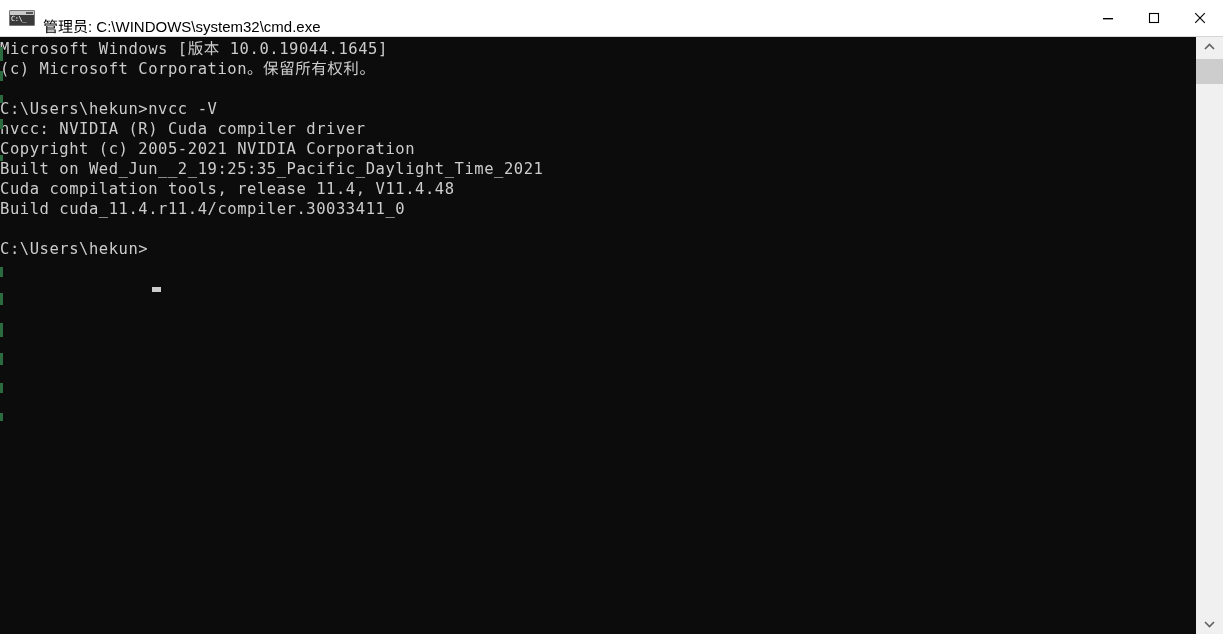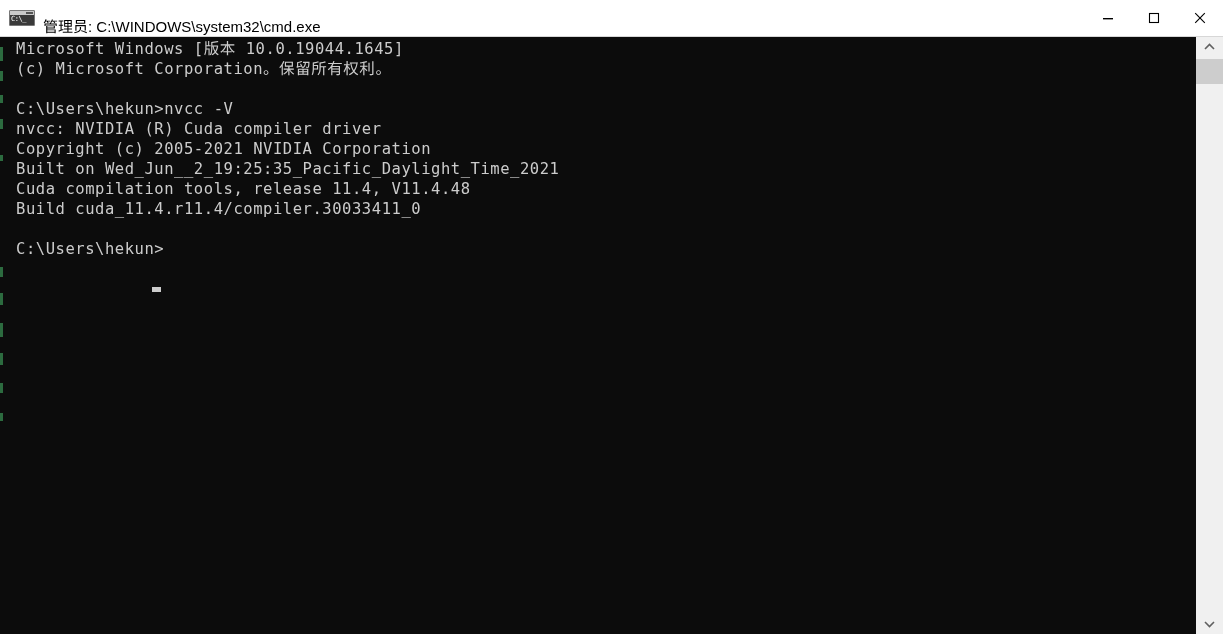--- a/index.html
+++ b/index.html
@@ -112,21 +112,21 @@
     left: 0;
     top: 37px;
     width: 1196px;
     height: 597px;
     background: #0c0c0c;
     overflow: hidden;
   }
 
   .term-text {
     position: absolute;
-    left: 16px;
+    left: 0;
     top: 2px;
     margin: 0;
     padding: 0;
     font-family: "DejaVu Sans Mono", "Liberation Mono", monospace;
     font-size: 15.5px;
     line-height: 20px;
     color: #cccccc;
     white-space: pre;
     letter-spacing: 0.55px;
   }

